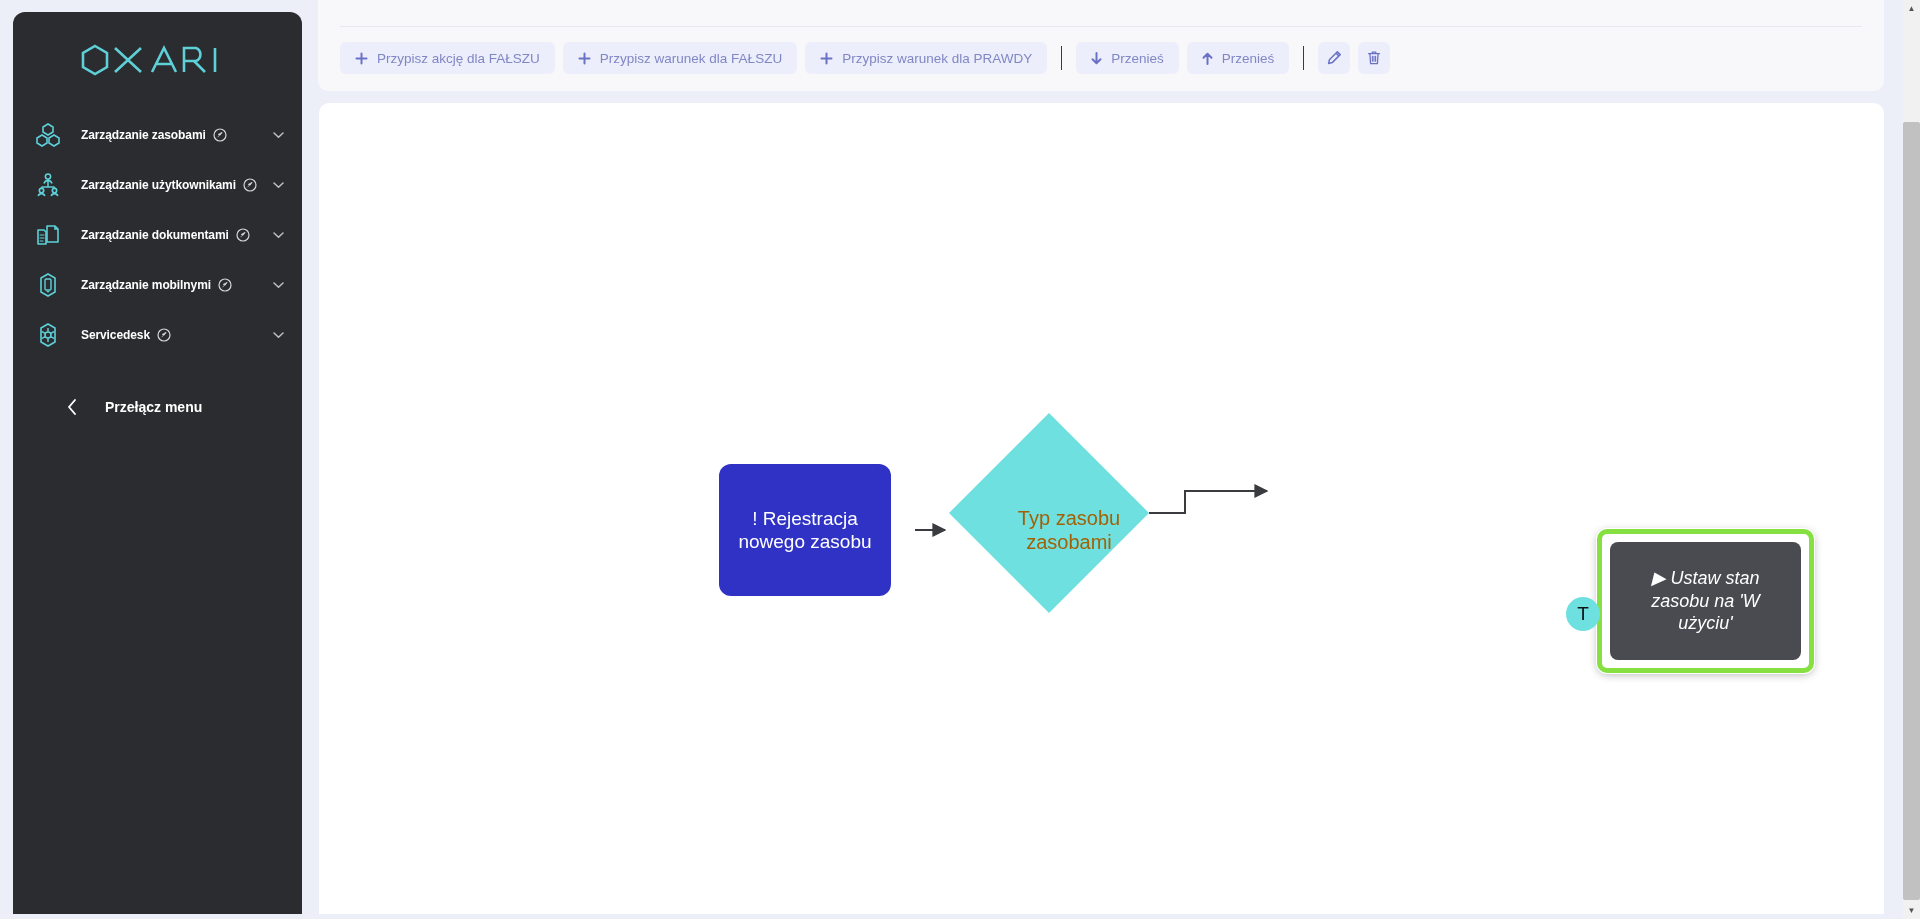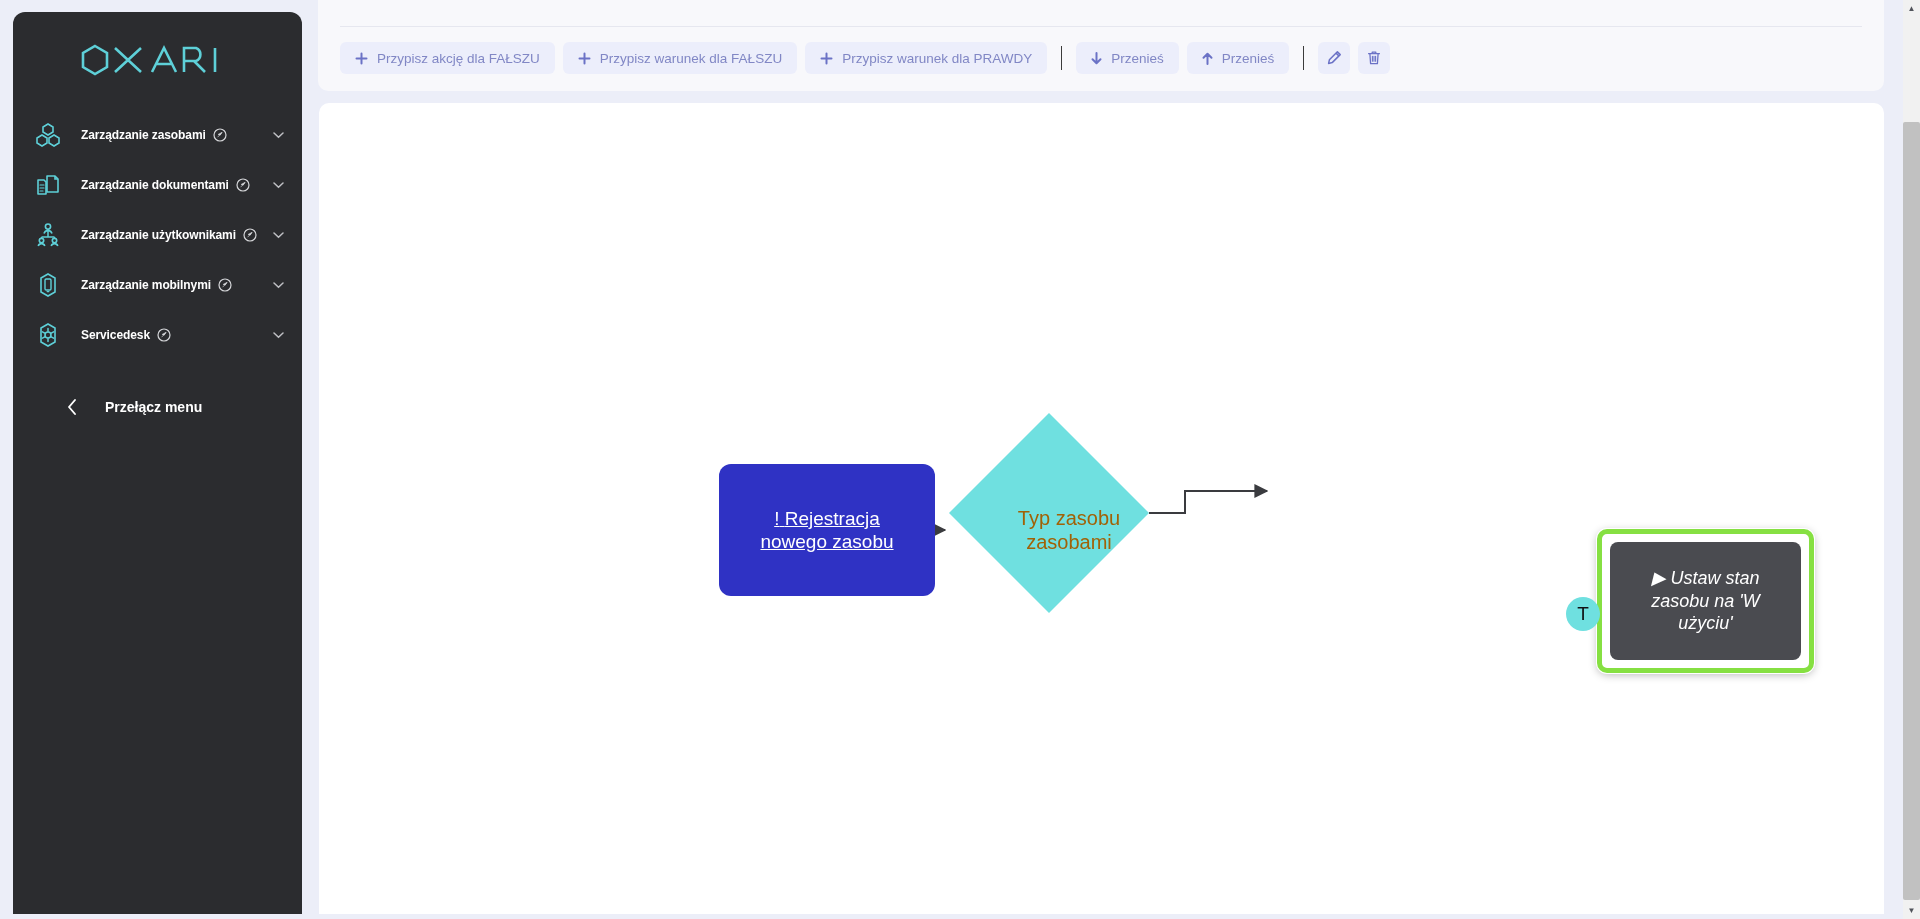--- a/index.html
+++ b/index.html
@@ -224,29 +224,28 @@
     align-items: center;
     justify-content: center;
     text-align: center;
     line-height: 1.22;
   }
 
   
   #node-start {
     left: 400px;
     top: 361px;
-    width: 216px;
+    width: 172px;
     height: 132px;
     background: #2f32c4;
     border-radius: 12px;
     color: #ffffff;
     font-size: 19px;
     padding: 0 14px;
     cursor: pointer;
-    text-decoration: underline;
   }
 
   
   #node-decision-label {
     left: 650px;
     top: 395px;
     width: 200px;
     height: 64px;
     color: #a16207;
     font-size: 20px;
@@ -499,43 +498,20 @@
             </svg>
         </span>
         <span class="nav-chev">
           <svg width="11" height="8" viewBox="0 0 11 8">
               <path d="M1 2 L5.5 6.2 L10 2" fill="none" stroke="#bfc0c4" stroke-width="1.5" stroke-linecap="round"></path>
             </svg>
         </span>
       </div>
 
 
-
-      <div class="nav-item">
-        <span class="nav-icon">
-          <svg width="26" height="26" viewBox="0 0 26 26">
-            <path d="M12 4 L20 4 L23 7 L23 20 L12 20 z" fill="none" stroke="#5ed0d8" stroke-width="1.6" stroke-linejoin="round"></path>
-            <path d="M20 4 L20 7 L23 7" fill="none" stroke="#5ed0d8" stroke-width="1.6"></path>
-            <path d="M3 8 L9 8 L11 10 L11 22 L3 22 z" fill="none" stroke="#5ed0d8" stroke-width="1.6" stroke-linejoin="round"></path>
-            <path d="M5 13 L9 13 M5 16 L9 16 M5 19 L8 19" stroke="#5ed0d8" stroke-width="1.2" stroke-linecap="round"></path>
-          </svg>
-        </span>
-        <span class="nav-label">Zarządzanie dokumentami</span>
-        <span class="nav-info">
-          <svg width="14" height="14" viewBox="0 0 14 14">
-              <circle cx="7" cy="7" r="6" fill="none" stroke="#d6d7da" stroke-width="1.2"></circle>
-              <path d="M4.6 9.2 L9 4.4 M9 4.4 L7.1 7.2 L5.2 6.4z" fill="#d6d7da" stroke="#d6d7da" stroke-width="0.7"></path>
-            </svg>
-        </span>
-        <span class="nav-chev">
-          <svg width="11" height="8" viewBox="0 0 11 8">
-              <path d="M1 2 L5.5 6.2 L10 2" fill="none" stroke="#bfc0c4" stroke-width="1.5" stroke-linecap="round"></path>
-            </svg>
-        </span>
-      </div>
 
       <div class="nav-item">
         <span class="nav-icon">
           <svg width="26" height="26" viewBox="0 0 26 26">
             <circle cx="13" cy="4.6" r="2.6" fill="none" stroke="#5ed0d8" stroke-width="1.6"></circle>
             <path d="M9 11.5 A4.2 4.2 0 0 1 17 11.5" fill="none" stroke="#5ed0d8" stroke-width="1.6"></path>
             <path d="M13 7.2 L13 15" stroke="#5ed0d8" stroke-width="1.5"></path>
             <path d="M6.5 15 L19.5 15" stroke="#5ed0d8" stroke-width="1.5"></path>
             <path d="M6.5 15 L6.5 17" stroke="#5ed0d8" stroke-width="1.5"></path>
             <path d="M19.5 15 L19.5 17" stroke="#5ed0d8" stroke-width="1.5"></path>
@@ -555,20 +531,43 @@
         <span class="nav-chev">
           <svg width="11" height="8" viewBox="0 0 11 8">
               <path d="M1 2 L5.5 6.2 L10 2" fill="none" stroke="#bfc0c4" stroke-width="1.5" stroke-linecap="round"></path>
             </svg>
         </span>
       </div>
 
       <div class="nav-item">
         <span class="nav-icon">
           <svg width="26" height="26" viewBox="0 0 26 26">
+            <path d="M12 4 L20 4 L23 7 L23 20 L12 20 z" fill="none" stroke="#5ed0d8" stroke-width="1.6" stroke-linejoin="round"></path>
+            <path d="M20 4 L20 7 L23 7" fill="none" stroke="#5ed0d8" stroke-width="1.6"></path>
+            <path d="M3 8 L9 8 L11 10 L11 22 L3 22 z" fill="none" stroke="#5ed0d8" stroke-width="1.6" stroke-linejoin="round"></path>
+            <path d="M5 13 L9 13 M5 16 L9 16 M5 19 L8 19" stroke="#5ed0d8" stroke-width="1.2" stroke-linecap="round"></path>
+          </svg>
+        </span>
+        <span class="nav-label">Zarządzanie dokumentami</span>
+        <span class="nav-info">
+          <svg width="14" height="14" viewBox="0 0 14 14">
+              <circle cx="7" cy="7" r="6" fill="none" stroke="#d6d7da" stroke-width="1.2"></circle>
+              <path d="M4.6 9.2 L9 4.4 M9 4.4 L7.1 7.2 L5.2 6.4z" fill="#d6d7da" stroke="#d6d7da" stroke-width="0.7"></path>
+            </svg>
+        </span>
+        <span class="nav-chev">
+          <svg width="11" height="8" viewBox="0 0 11 8">
+              <path d="M1 2 L5.5 6.2 L10 2" fill="none" stroke="#bfc0c4" stroke-width="1.5" stroke-linecap="round"></path>
+            </svg>
+        </span>
+      </div>
+
+      <div class="nav-item">
+        <span class="nav-icon">
+          <svg width="26" height="26" viewBox="0 0 26 26">
             <polygon points="13,2 20,6 20,20 13,24 6,20 6,6" fill="none" stroke="#5ed0d8" stroke-width="1.6"></polygon>
             <rect x="10" y="7" width="6" height="11" rx="1.2" fill="none" stroke="#5ed0d8" stroke-width="1.4"></rect>
             <path d="M12.1 19.6 L13.9 19.6" stroke="#5ed0d8" stroke-width="1.2" stroke-linecap="round"></path>
           </svg>
         </span>
         <span class="nav-label">Zarządzanie mobilnymi</span>
         <span class="nav-info">
           <svg width="14" height="14" viewBox="0 0 14 14">
               <circle cx="7" cy="7" r="6" fill="none" stroke="#d6d7da" stroke-width="1.2"></circle>
               <path d="M4.6 9.2 L9 4.4 M9 4.4 L7.1 7.2 L5.2 6.4z" fill="#d6d7da" stroke="#d6d7da" stroke-width="0.7"></path>

